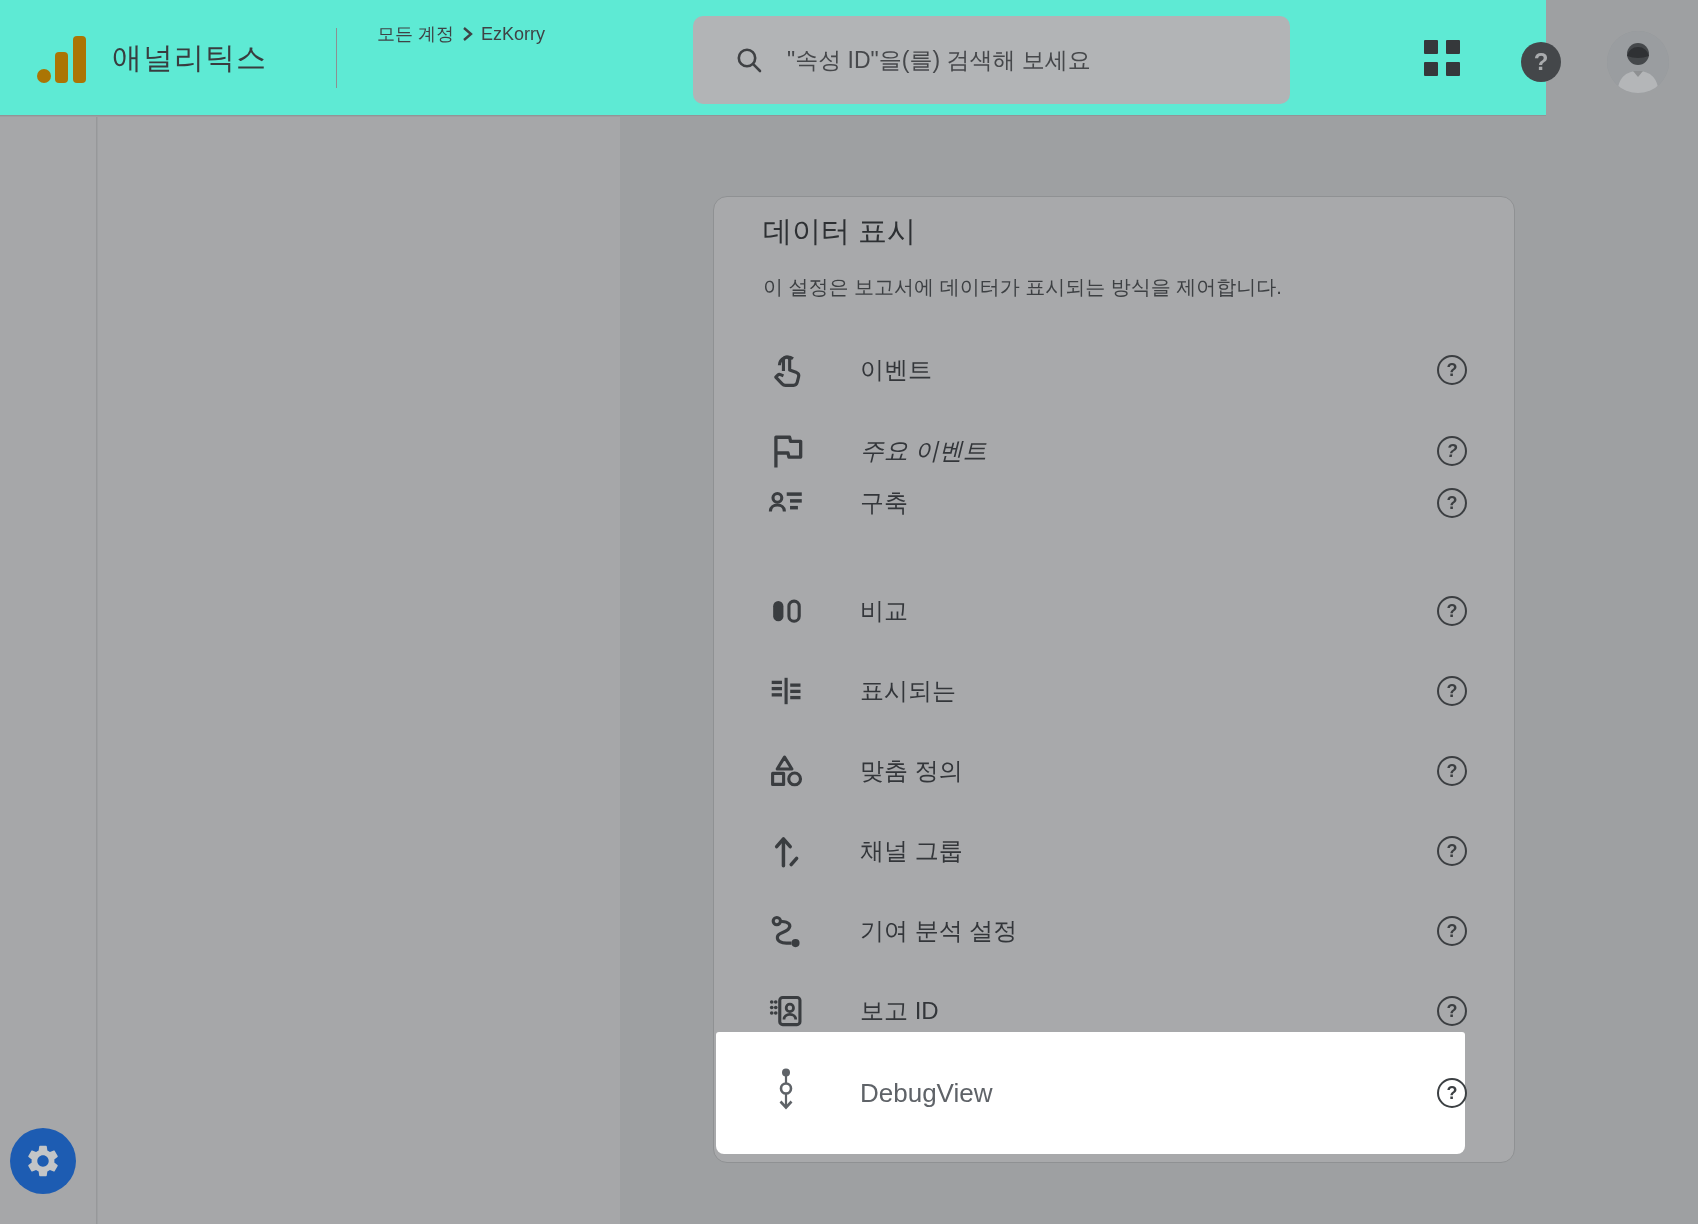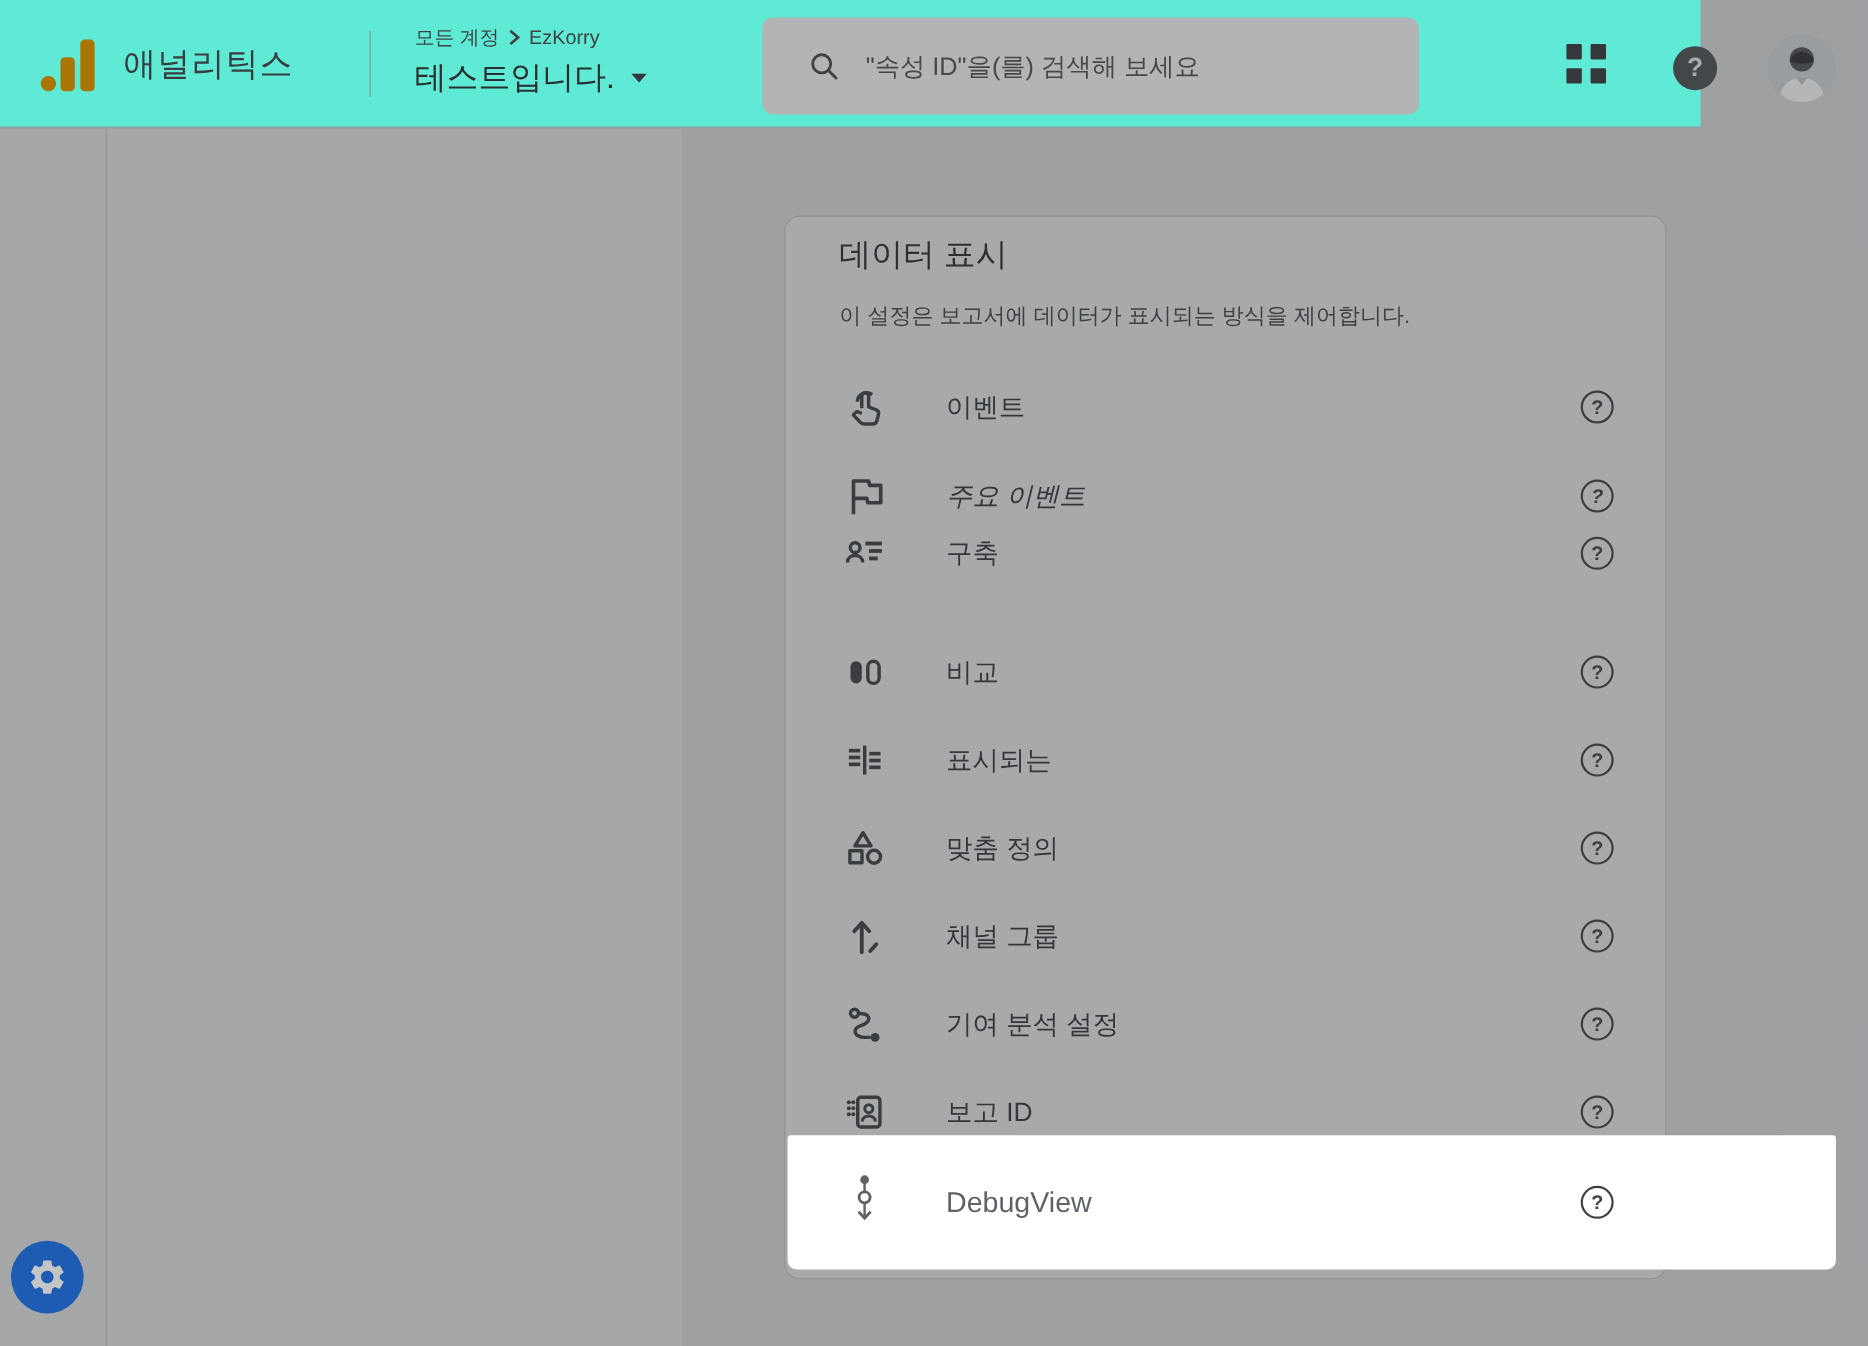--- a/index.html
+++ b/index.html
@@ -53,21 +53,21 @@
   
   .card { left:713px; top:196px; width:802px; height:967px; background:#a8a9ab; border:1px solid #8f9193; border-radius:14px; z-index:1; }
   .card-title { left:763px; top:212px; font-size:29px; color:#2d3033; z-index:2; }
   .card-subtitle { left:763px; top:274px; font-size:20px; color:#3d4043; z-index:2; }
   .c-row { left:716px; width:793px; height:80px; z-index:2; cursor:pointer; }
   .c-row .ric { position:absolute; left:46px; top:50%; transform:translateY(-50%); width:48px; height:48px; display:flex; align-items:center; justify-content:center; color:#3a3d40; }
   .c-row .rlabel { position:absolute; left:144px; top:50%; transform:translateY(-50%); font-size:24px; color:#33363a; }
   .help-q { position:absolute; left:721px; top:50%; transform:translateY(-50%); width:30px; height:30px; border:2.5px solid #3b3e41; border-radius:50%; color:#3b3e41; display:flex; align-items:center; justify-content:center; font-size:18px; font-weight:bold; cursor:pointer; }
 
   
-  .hl-band { left:716px; top:1032px; width:953px; height:122px; background:#ffffff; border-radius:3px 3px 8px 8px; z-index:2; cursor:pointer; }
+  .hl-band { left:716px; top:1032px; width:749px; height:122px; background:#ffffff; border-radius:3px 3px 8px 8px; z-index:2; cursor:pointer; }
   .hl-band .ric { position:absolute; left:46px; top:50%; transform:translateY(-50%); width:48px; height:56px; display:flex; align-items:center; justify-content:center; color:#5f6368; }
   .hl-band .rlabel { position:absolute; left:144px; top:50%; transform:translateY(-50%); font-size:26px; color:#5f6368; }
   .hl-band .help-q { border-color:#3c4043; color:#3c4043; }
 
   svg { display:block; }
 </style>
 </head>
 <body>
 
 <div class="abs header">
@@ -84,26 +84,20 @@
   <div class="abs header-vdiv"></div>
 
   <div class="abs breadcrumb">
     <span>모든 계정</span>
     <svg width="11" height="16" viewBox="0 0 11 16">
         <polyline points="2,2 9,8 2,14" fill="none" stroke="#3f4245" stroke-width="2.4"></polyline>
       </svg>
     <span>EzKorry</span>
   </div>
 
-  <div class="abs property-row">
-    <span class="property-name">테스트입니다.</span>
-    <svg width="16" height="10" viewBox="0 0 16 10">
-        <polygon points="1,1 15,1 8,9" fill="#33363a"></polygon>
-      </svg>
-  </div>
 
   <div class="abs search-pill">
     <svg width="28" height="28" viewBox="0 0 28 28">
       <circle cx="12" cy="12" r="8.2" fill="none" stroke="#3f4144" stroke-width="2.6"></circle>
       <line x1="18.2" y1="18.2" x2="25" y2="25" stroke="#3f4144" stroke-width="2.6" stroke-linecap="round"></line>
     </svg>
     <input class="search-input" readonly="" placeholder="&quot;속성 ID&quot;을(를) 검색해 보세요" style="">
   </div>
 
   <div class="abs grid-icon">

